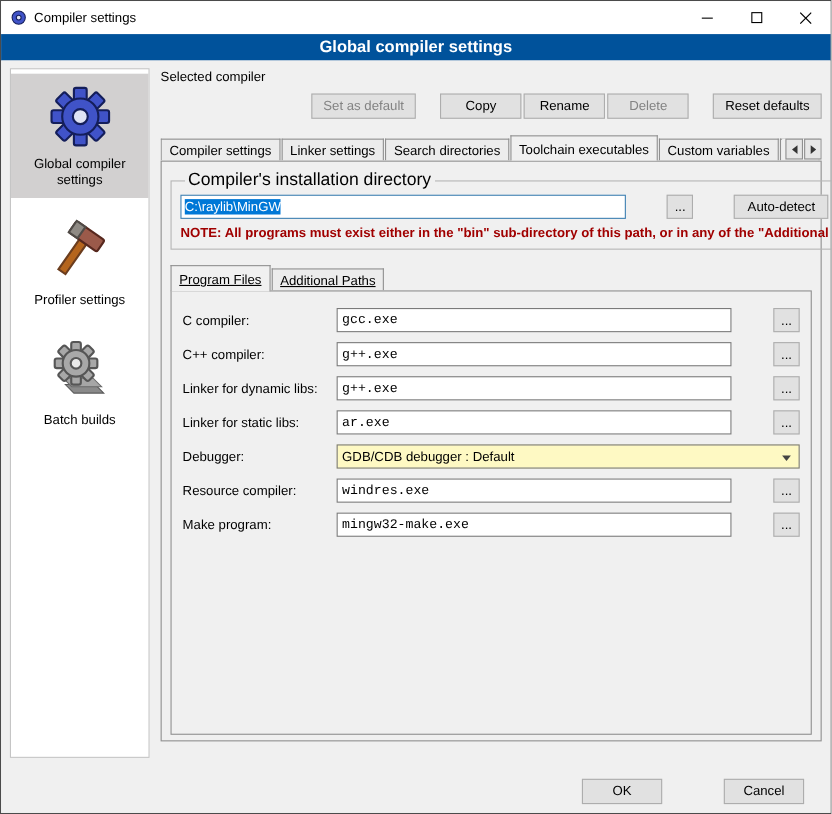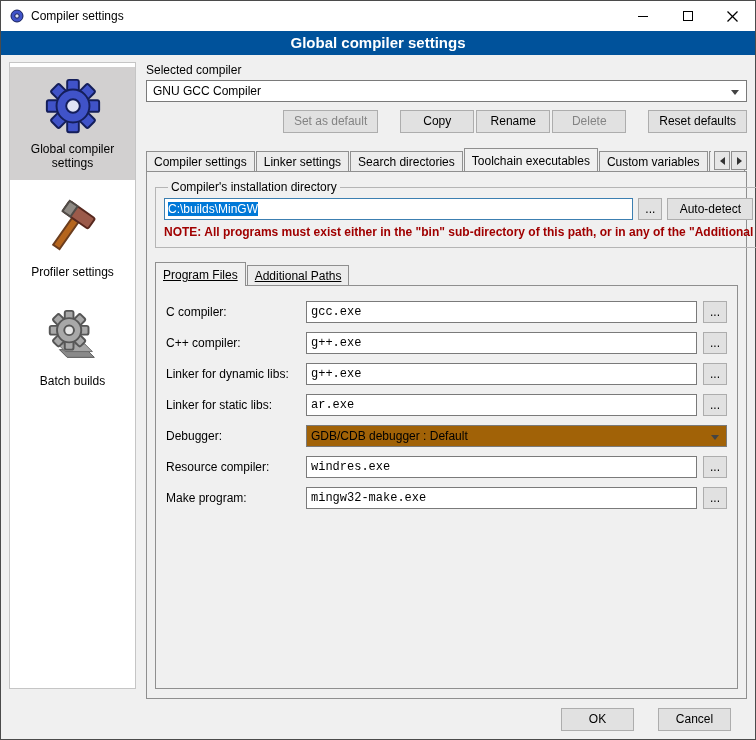--- a/index.html
+++ b/index.html
@@ -27,54 +27,54 @@
   .side-item.selected { background:#d2d0d0; }
   .side-icon { width:62px; height:62px; margin-bottom:5px; }
 
   
   .main { position:absolute; left:145px; top:8px; right:8px; }
   .field-label { display:block; margin-bottom:3px; }
   .combo { height:22px; border:1px solid #7a7a7a; background:#fff; display:flex; align-items:center; padding:0 22px 0 6px; position:relative; }
   .combo-arrow { position:absolute; right:7px; top:9px; width:0; height:0; border-left:4px solid transparent; border-right:4px solid transparent; border-top:5px solid #444; }
 
   .btnrow { display:flex; justify-content:flex-end; margin-top:8px; }
-  .btn { height:23px; min-width:74px; background:#e1e1e1; border:1px solid #adadad; font-family:inherit; font-size:12px; padding:0 10px; text-align:center; line-height:21px; white-space:nowrap; }
+  .btn { height:23px; min-width:74px; background:#e1e1e1; border:1px solid #adadad; font-family:inherit; font-size:12px; padding:0 10px; text-align:center; line-height:21px; white-space:nowrap;margin-left:32px; }
   .btn.disabled { color:#838383; }
   .ml-lg { margin-left:22px; }
   .ml-xs { margin-left:2px; }
 
   
   .tabbar { display:flex; align-items:flex-end; margin-top:14px; height:24px; position:relative; overflow:hidden; }
   .tab { border:1px solid #8f8f8f; border-bottom:none; background:#ececec; padding:0 7px; height:20px; line-height:20px; white-space:nowrap; margin-right:1px; }
   .tab.active { background:#f0f0f0; height:24px; line-height:24px; position:relative; z-index:2; margin-bottom:-1px; }
   .tab-scroll { position:absolute; right:0; bottom:1px; display:flex; background:#f0f0f0; z-index:3; padding-left:2px; }
   .scroll-btn { width:16px; height:19px; border:1px solid #8f8f8f; background:#e6e6e6; display:flex; align-items:center; justify-content:center; margin-left:1px; }
   .tri-left { width:0; height:0; border-top:4px solid transparent; border-bottom:4px solid transparent; border-right:5px solid #333; }
   .tri-right { width:0; height:0; border-top:4px solid transparent; border-bottom:4px solid transparent; border-left:5px solid #333; }
 
   .panel { border:1px solid #8f8f8f; height:528px; padding:8px; background:#f0f0f0; position:relative; z-index:1; }
 
   fieldset.group { border:1px solid #b5b5b5; padding:4px 8px 8px; margin:0; }
-  fieldset.group legend { font-size:12px; padding:0 3px; margin-left:4px; }
+  fieldset.group legend { font-size:16px; padding:0 3px; margin-left:4px; }
   .dirrow { display:flex; gap:5px; align-items:center; }
   .dirinput { flex:1; height:22px; border:1px solid #3c7fb1; background:#fff; display:flex; align-items:center; padding:0 3px; overflow:hidden; white-space:nowrap; }
   .dirinput .sel { background:#0078d7; color:#fff; }
   .btn-sm { min-width:24px; width:24px; padding:0; height:22px; line-height:20px; }
   .btn-auto { height:22px; min-width:86px; }
   .note { color:#a00000; margin-top:5px; white-space:nowrap; overflow:hidden;font-weight:bold; }
 
   
   .tabbar2 { display:flex; align-items:flex-end; margin-top:13px; height:24px; position:relative;text-decoration:underline; }
   .panel2 { border:1px solid #8f8f8f; height:404px; padding:15px 10px 10px; background:#f0f0f0; position:relative; z-index:1; }
 
   .frow { display:flex; align-items:center; margin-bottom:9px; }
   .flabel { width:140px; flex:0 0 auto; }
   .fctl { flex:1; display:flex; gap:6px; }
   .finput { flex:1; height:22px; border:1px solid #7a7a7a; background:#fff; line-height:20px; padding:0 4px; overflow:hidden; white-space:nowrap;font-family:Liberation Mono, monospace; }
-  .fselect { flex:1; height:22px; border:1px solid #7a7a7a; background:#a16207; line-height:20px; padding:0 22px 0 4px; position:relative; overflow:hidden; white-space:nowrap; }
+  .fselect { flex:1; height:22px; border:1px solid #7a7a7a; background:#fef9c3; line-height:20px; padding:0 22px 0 4px; position:relative; overflow:hidden; white-space:nowrap; }
 
   .footer { position:absolute; right:24px; bottom:8px; display:flex; gap:24px; }
   .btn-footer { min-width:73px; }
 </style>
 </head>
 <body>
 
 <div class="window">
 
   <div class="titlebar">
@@ -155,24 +155,20 @@
           </g>
         </svg>
         <span>Batch builds</span>
       </div>
     </div>
 
     <div class="main">
 
       <span class="field-label">Selected compiler</span>
 
-      <div class="combo">
-        <span>GNU GCC Compiler</span>
-        <span class="combo-arrow"></span>
-      </div>
 
       <div class="btnrow">
         <button class="btn disabled">Set as default</button>
         <button class="btn ml-lg">Copy</button>
         <button class="btn ml-xs">Rename</button>
         <button class="btn ml-xs disabled">Delete</button>
         <button class="btn ml-lg">Reset defaults</button>
       </div>
 
       <div class="tabbar">
@@ -191,21 +187,21 @@
             </div>
         </div>
       </div>
 
       <div class="panel">
 
         <fieldset class="group">
           <legend>Compiler's installation directory</legend>
           <div class="dirrow">
             <div class="dirinput">
-              <span class="sel">C:\builds\MinGW</span>
+              <span class="sel">C:\raylib\MinGW</span>
             </div>
             <button class="btn btn-sm">...</button>
             <button class="btn btn-auto">Auto-detect</button>
           </div>
           <div class="note">NOTE: All programs must exist either in the "bin" sub-directory of this path, or in any of the "Additional</div>
         </fieldset>
 
         <div class="tabbar2">
           <div class="tab active">Program Files</div>
           <div class="tab">Additional Paths</div>

